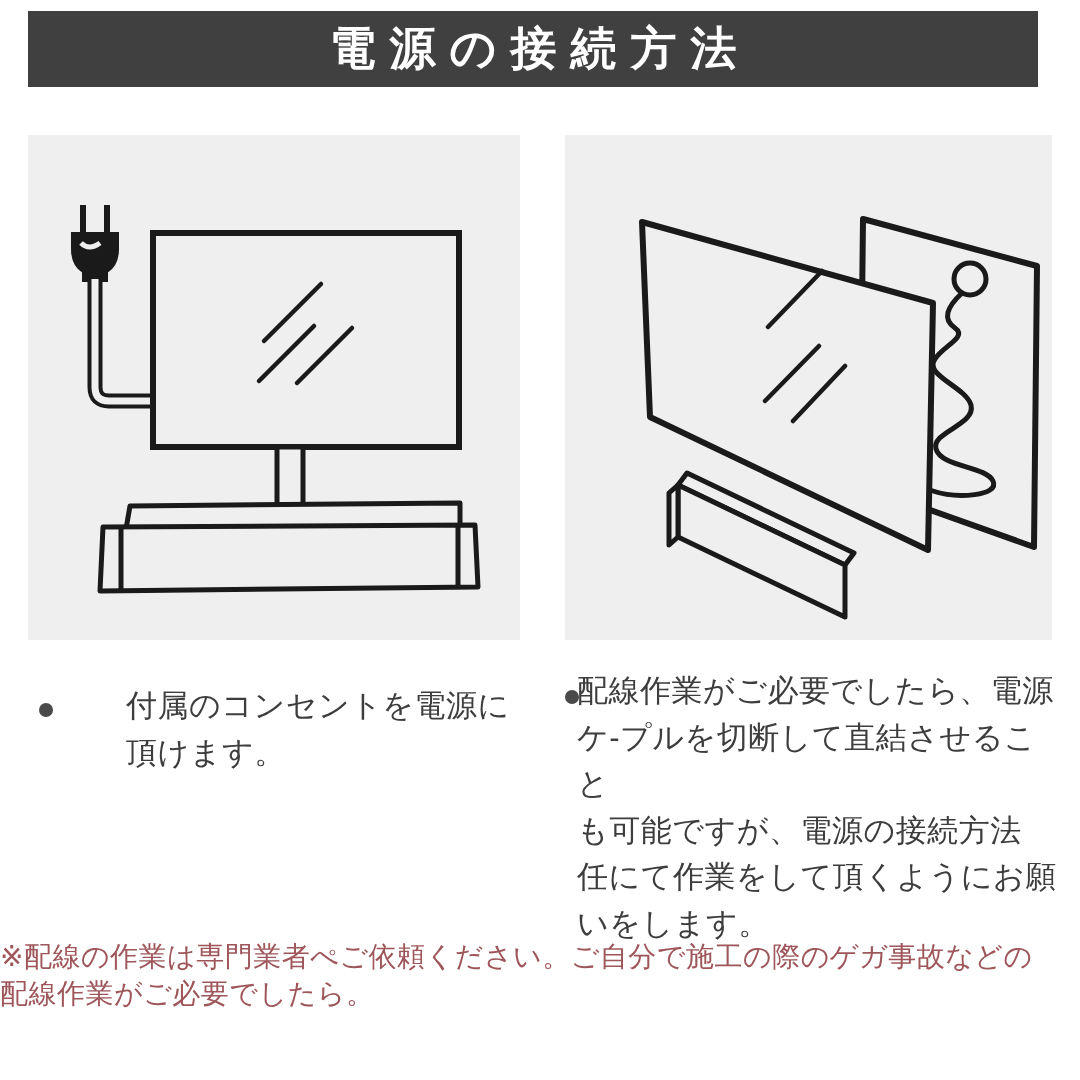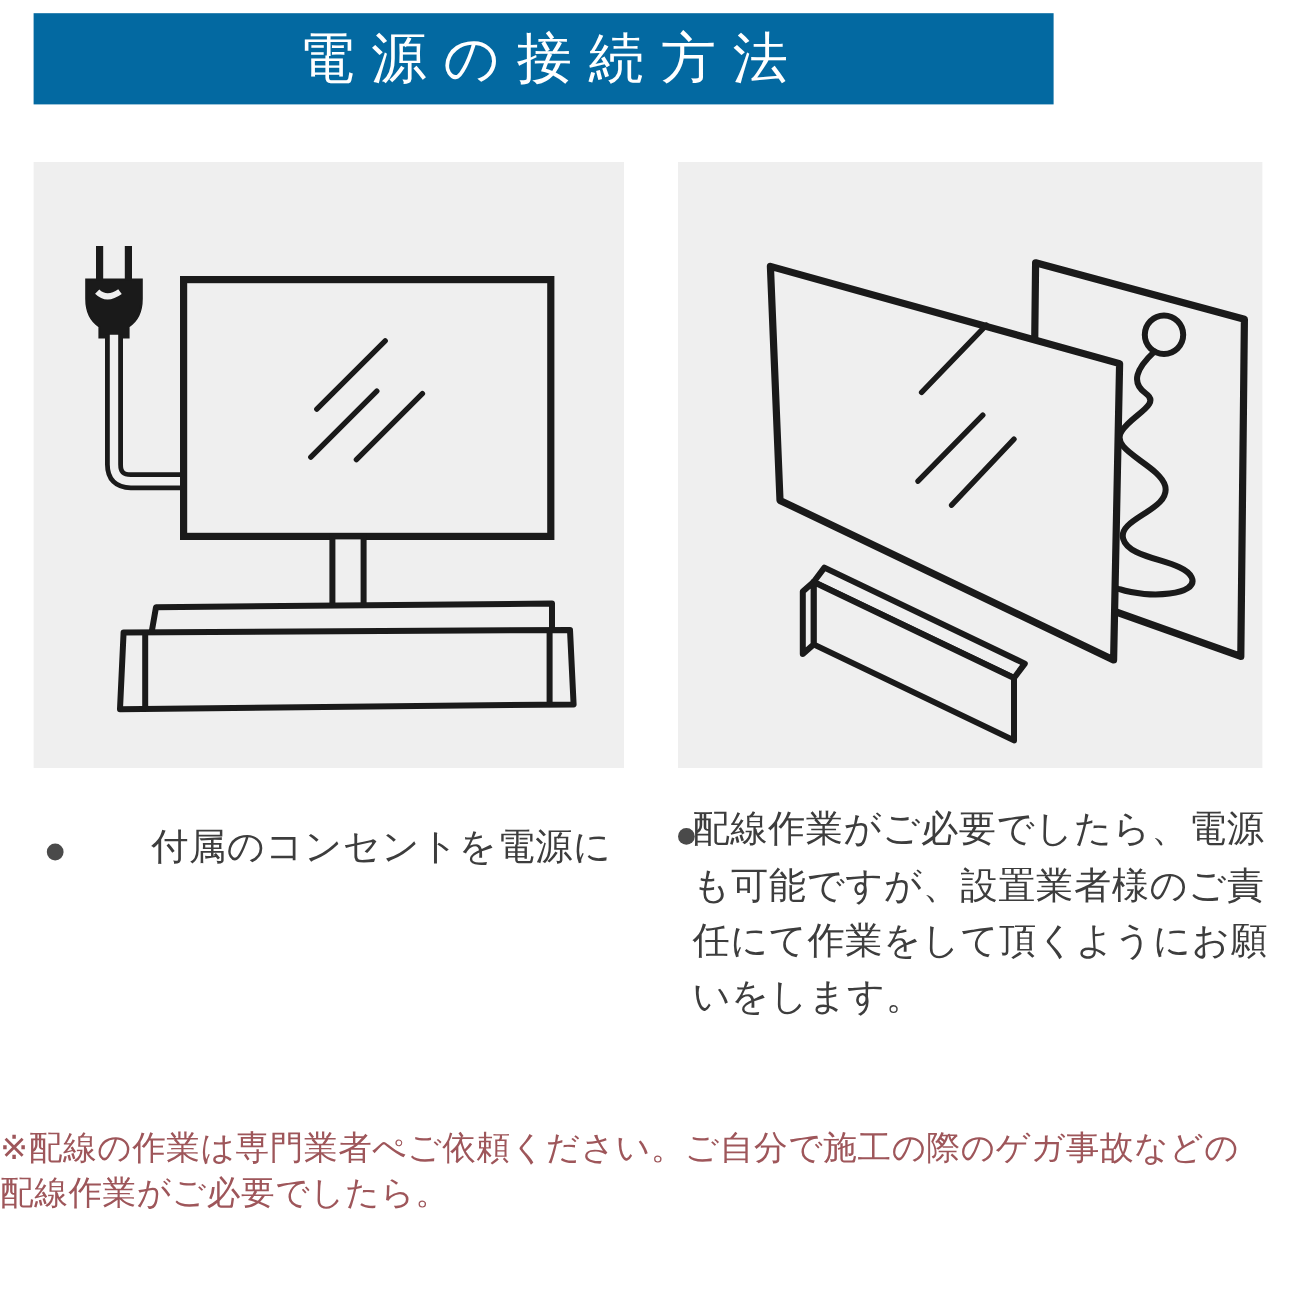--- a/index.html
+++ b/index.html
@@ -1,23 +1,23 @@
 <!DOCTYPE html>
 <html><head>
 <meta charset="utf-8">
 <style>
   html,body{margin:0;padding:0;}
   body{
     width:1080px;height:1080px;position:relative;background:#ffffff;
     overflow:hidden;font-family:"Liberation Sans","DejaVu Sans",sans-serif;
   }
   .banner{
-    position:absolute;left:28px;top:11px;width:850px;height:76px;
-    background:#0369a1;color:#ffffff;display:flex;align-items:center;justify-content:center;
-    font-size:46px;font-weight:normal;letter-spacing:14px;padding-left:14px;box-sizing:border-box;
+    position:absolute;left:28px;top:11px;width:1010px;height:76px;
+    background:#404040;color:#ffffff;display:flex;align-items:center;justify-content:center;
+    font-size:46px;font-weight:bold;letter-spacing:14px;padding-left:14px;box-sizing:border-box;
   }
   .panel{position:absolute;top:135px;height:505px;background:#efefef;}
   .panel.left{left:28px;width:492px;}
   .panel.right{left:565px;width:487px;}
   .panel svg{display:block;width:100%;height:100%;}
   .bullet-dot{position:absolute;width:14px;height:14px;border-radius:50%;background:#4a4a4a;}
   .dot-left{left:39px;top:703px;}
   .dot-right{left:565px;top:690px;}
   .bullet-text{position:absolute;color:#3d3d3d;font-size:31px;line-height:46.5px;letter-spacing:0.5px;}
   .bullet-text.left{left:78px;top:683px;width:430px;margin-left:48px;}
@@ -75,26 +75,28 @@
 
     <path d="M113,350 L122,338 L289,418 L280,430 Z" fill="#efefef" stroke="#1a1a1a" stroke-width="5" stroke-linejoin="round"></path>
     <path d="M113,350 L280,430 L280,482 L113,402 Z" fill="#efefef" stroke="#1a1a1a" stroke-width="5" stroke-linejoin="round"></path>
     <path d="M113,350 L104,358 L104,410 L113,402 Z" fill="#efefef" stroke="#1a1a1a" stroke-width="5" stroke-linejoin="round"></path>
   </svg>
 </div>
 
 <span class="bullet-dot dot-left"></span>
 <div class="bullet-text left">
   <div>付属のコンセントを電源に</div>
+  <div>頂けます。</div>
 </div>
 
 <span class="bullet-dot dot-right"></span>
 <div class="bullet-text right">
   <div>配線作業がご必要でしたら、電源</div>
-  <div>も可能ですが、設置業者様のご責</div>
+  <div>ケ-プルを切断して直結させること</div>
+  <div>も可能ですが、電源の接続方法</div>
   <div>任にて作業をして頂くようにお願</div>
   <div>いをします。</div>
 </div>
 
 <div class="footnote">
   <div>※配線の作業は専門業者ぺご依頼ください。ご自分で施工の際のゲガ事故などの</div>
   <div>配線作業がご必要でしたら。</div>
 </div>
 
 </body></html>

